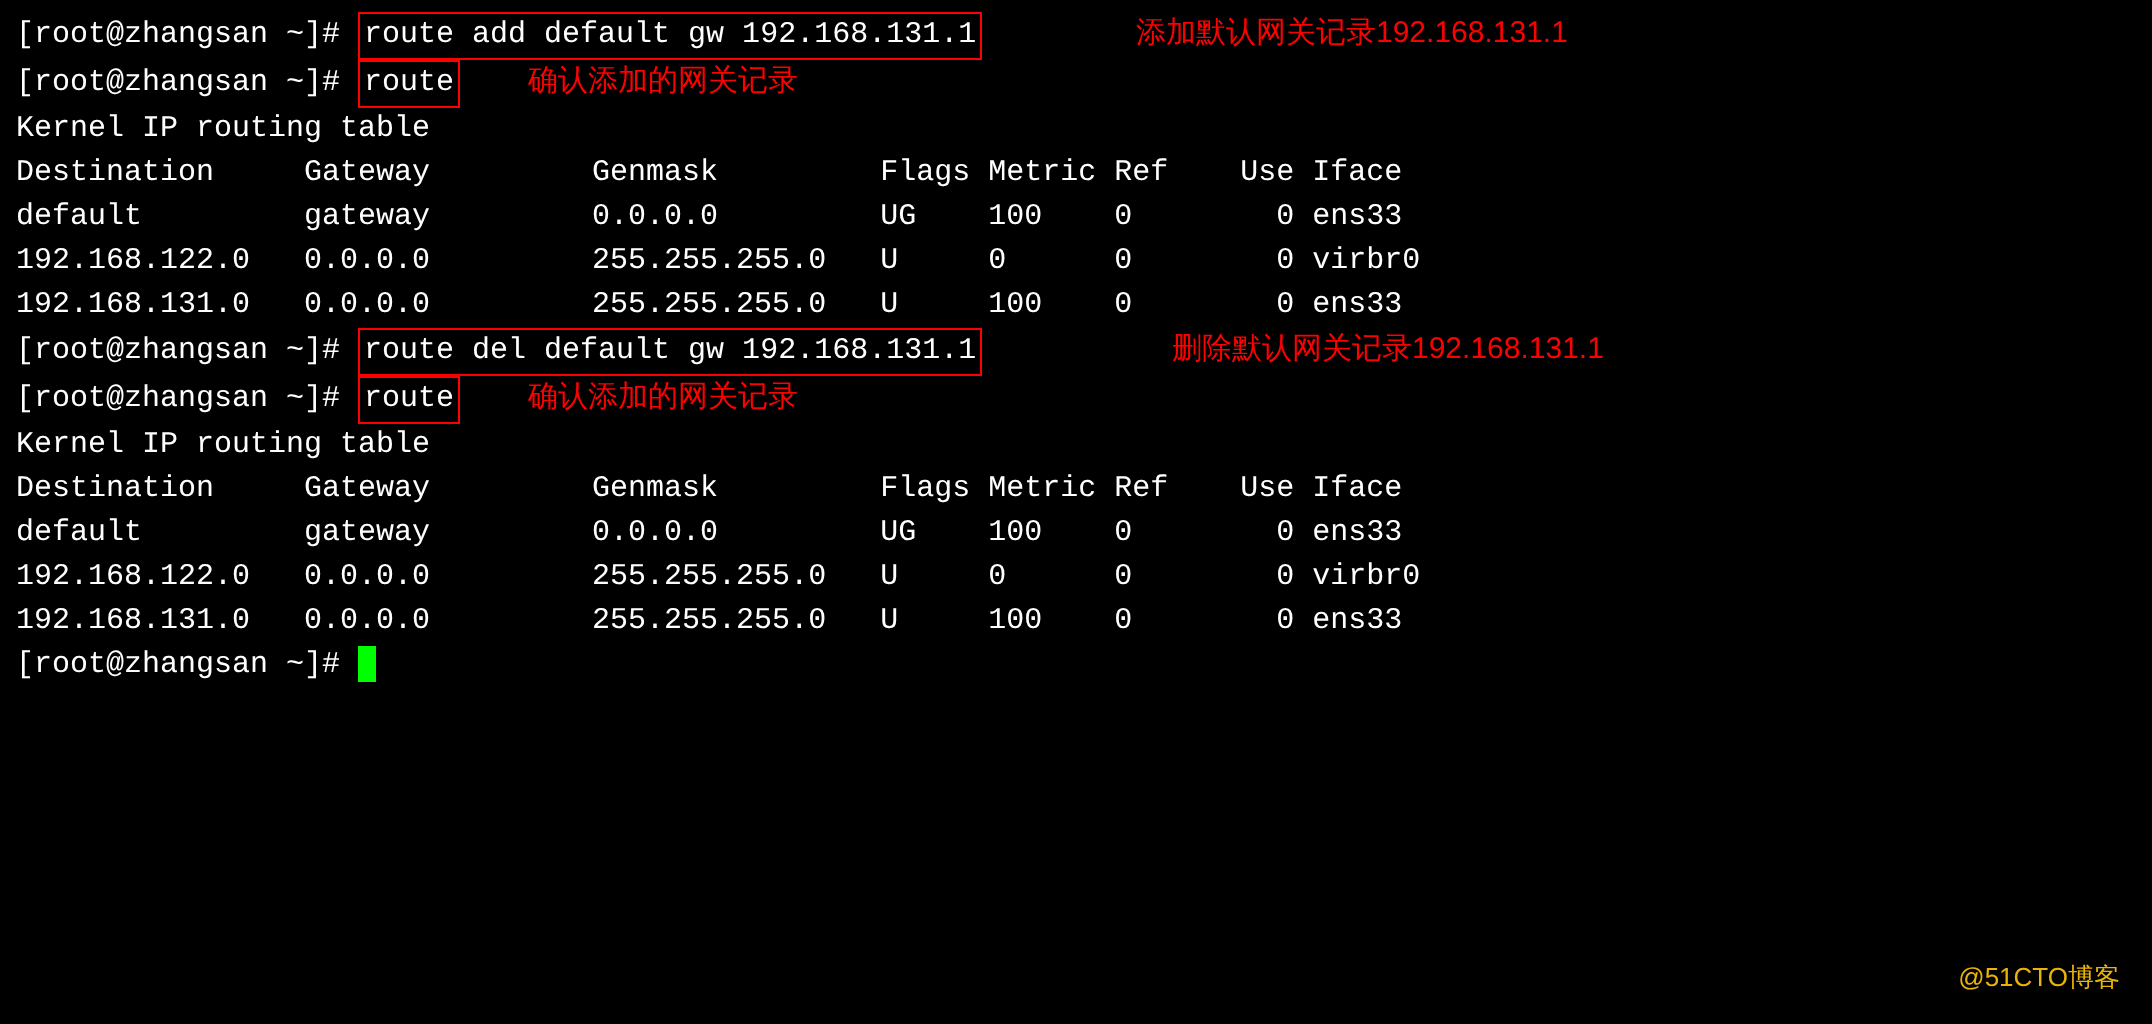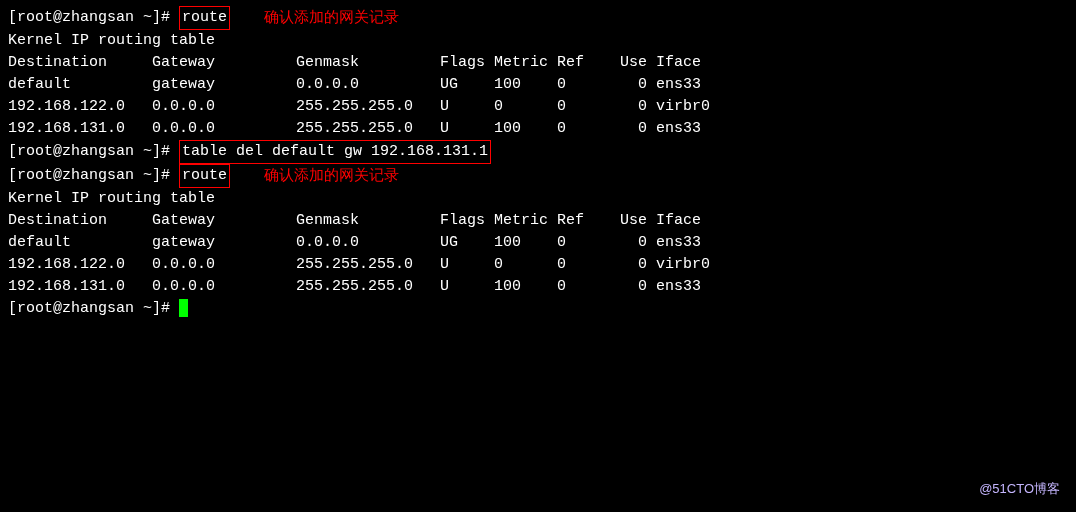--- a/index.html
+++ b/index.html
@@ -40,36 +40,37 @@
       background: #00ff00;
       display: inline-block;
       width: 9px;
       height: 18px;
       vertical-align: middle;
     }
     .watermark {
       position: absolute;
       bottom: 12px;
       right: 16px;
-      color: #c4b5fd;
+      color: #eab308;
       font-family: 'Microsoft YaHei', sans-serif;
       font-size: 13px;
     }
   </style>
 </head>
 <body>
 
 <div id="term">
+    <div class="line"><span class="prompt">[root@zhangsan ~]# </span><span class="cmd-box">route add default gw 192.168.131.1</span><span class="annotation" style="left: 560px; top: 0px;">添加默认网关记录192.168.131.1</span></div>
     <div class="line"><span class="prompt">[root@zhangsan ~]# </span><span class="cmd-box">route</span><span class="annotation" style="left: 256px; top: 0px;">确认添加的网关记录</span></div>
     <div class="line"><span>Kernel IP routing table</span></div>
     <div class="line"><span>Destination     Gateway         Genmask         Flags Metric Ref    Use Iface</span></div>
     <div class="line"><span>default         gateway         0.0.0.0         UG    100    0        0 ens33</span></div>
     <div class="line"><span>192.168.122.0   0.0.0.0         255.255.255.0   U     0      0        0 virbr0</span></div>
     <div class="line"><span>192.168.131.0   0.0.0.0         255.255.255.0   U     100    0        0 ens33</span></div>
-    <div class="line"><span class="prompt">[root@zhangsan ~]# </span><span class="cmd-box">table del default gw 192.168.131.1</span></div>
+    <div class="line"><span class="prompt">[root@zhangsan ~]# </span><span class="cmd-box">route del default gw 192.168.131.1</span><span class="annotation" style="left: 578px; top: 0px;">删除默认网关记录192.168.131.1</span></div>
     <div class="line"><span class="prompt">[root@zhangsan ~]# </span><span class="cmd-box">route</span><span class="annotation" style="left: 256px; top: 0px;">确认添加的网关记录</span></div>
     <div class="line"><span>Kernel IP routing table</span></div>
     <div class="line"><span>Destination     Gateway         Genmask         Flags Metric Ref    Use Iface</span></div>
     <div class="line"><span>default         gateway         0.0.0.0         UG    100    0        0 ens33</span></div>
     <div class="line"><span>192.168.122.0   0.0.0.0         255.255.255.0   U     0      0        0 virbr0</span></div>
     <div class="line"><span>192.168.131.0   0.0.0.0         255.255.255.0   U     100    0        0 ens33</span></div>
     <div class="line"><span class="prompt">[root@zhangsan ~]# </span><span class="cursor"></span></div>
   </div>
 <div class="watermark">@51CTO博客</div>
 

